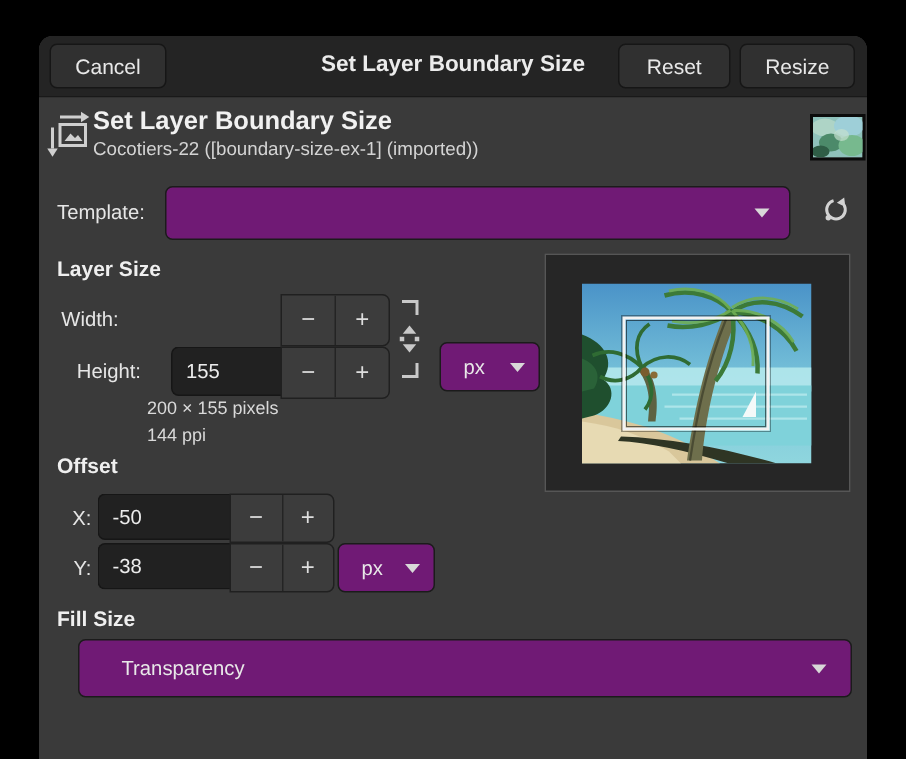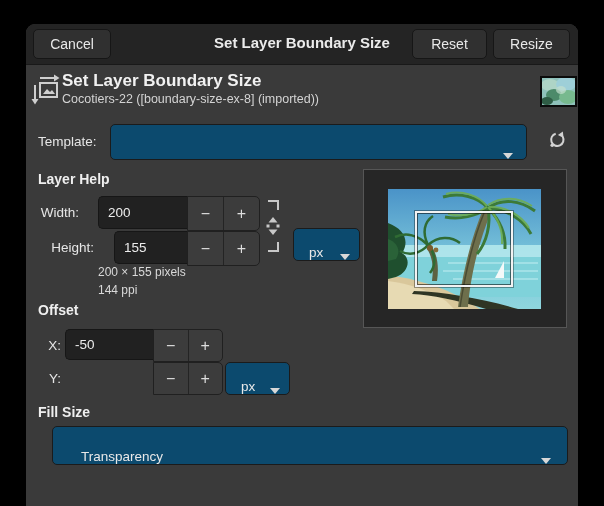--- a/index.html
+++ b/index.html
@@ -15,22 +15,22 @@
   .tb-title{position:absolute;left:0;right:0;top:10px;text-align:center;color:#ebebeb;
     font-size:15px;font-weight:bold;}
   
   .hdr-icon{position:absolute;left:5px;top:48px;}
   .hdr-title{position:absolute;left:36px;top:47px;color:#f1f1f1;font-size:17px;font-weight:bold;}
   .hdr-sub{position:absolute;left:36px;top:68px;color:#d4d4d4;font-size:12.5px;}
   .hdr-thumb{position:absolute;left:514px;top:52px;width:33px;height:27px;border:2px solid #0b0b0b;}
   
   .label{position:absolute;color:#e6e6e6;font-size:13.5px;}
   .heading{position:absolute;color:#efefef;font-size:14px;font-weight:bold;}
-  .combo{position:absolute;background:#0c4a6e;border:1px solid #1b1b1b;border-radius:5px;
-    color:#e8e8e8;font-size:13.5px;display:flex;align-items:flex-end;}
+  .combo{position:absolute;background:#701a75;border:1px solid #1b1b1b;border-radius:5px;
+    color:#e8e8e8;font-size:13.5px;display:flex;align-items:center;}
   .combo .val{flex:1;padding-left:15px;}
   .caret{width:0;height:0;border-left:5px solid transparent;border-right:5px solid transparent;
     border-top:6px solid #d8d8d8;margin-right:13px;}
   .entry{position:absolute;background:#212121;border:1px solid #161616;border-right:none;
     border-radius:5px 0 0 5px;color:#ececec;font-size:13.5px;font-family:inherit;
     padding:0 0 0 9px;margin:0;outline:none;}
   .spin{position:absolute;display:flex;background:#3c3c3c;border:1px solid #202020;
     border-radius:0 5px 5px 0;overflow:hidden;}
   .spin button{flex:1;background:transparent;border:none;color:#dedede;font-size:16px;
     line-height:1;padding:0;font-family:inherit;cursor:default;}
@@ -67,21 +67,21 @@
           <line x1="9" y1="6" x2="23" y2="6"></line>
           <line x1="4" y1="13" x2="4" y2="27"></line>
           <rect x="9" y="11" width="17" height="14"></rect>
         </g>
         <polygon points="23,2.5 28.5,6 23,9.5" fill="#cfcfcf"></polygon>
         <polygon points="0.5,27 4,32.5 7.5,27" fill="#cfcfcf"></polygon>
         <path d="M12,22 l4,-5 l3,3 l2,-2 l3,4 z" fill="#cfcfcf"></path>
       </svg>
     </span>
     <div class="hdr-title">Set Layer Boundary Size</div>
-    <div class="hdr-sub">Cocotiers-22 ([boundary-size-ex-8] (imported))</div>
+    <div class="hdr-sub">Cocotiers-22 ([boundary-size-ex-1] (imported))</div>
     <div class="hdr-thumb">
       <svg width="33" height="27" viewBox="0 0 33 27">
         <rect width="33" height="27" fill="#8fc2bb"></rect>
         <ellipse cx="8" cy="7" rx="9" ry="6" fill="#aed4c6"></ellipse>
         <ellipse cx="24" cy="6" rx="10" ry="7" fill="#9ecfd8"></ellipse>
         <ellipse cx="12" cy="17" rx="8" ry="6" fill="#4c8a6a"></ellipse>
         <ellipse cx="26" cy="19" rx="9" ry="7" fill="#77b98e"></ellipse>
         <ellipse cx="5" cy="23" rx="6" ry="4" fill="#2f5d46"></ellipse>
         <ellipse cx="19" cy="12" rx="5" ry="4" fill="#c4e0cf" opacity="0.7"></ellipse>
       </svg>
@@ -95,24 +95,23 @@
     <button class="icon-btn" style="left:516px;top:104px;width:30px;height:26px;">
       <span>
         <svg width="20" height="20" viewBox="0 0 20 20">
           <path d="M13.8,4.6 A6.2,6.2 0 1 1 6.2,4.9" fill="none" stroke="#d2d2d2" stroke-width="2" transform="rotate(25 10 10)"></path>
           <polygon points="15.8,1.6 16.6,8 10.9,5.1" fill="#d2d2d2"></polygon>
           <circle cx="5.2" cy="15.2" r="1.8" fill="#d2d2d2"></circle>
         </svg>
       </span>
     </button>
 
-    <div class="heading" style="left:12px;top:147px;">Layer Help</div>
+    <div class="heading" style="left:12px;top:147px;">Layer Size</div>
 
     <div class="label" style="left:0;top:181px;width:68px;text-align:center;">Width:</div>
-    <input class="entry" style="left: 72px; top: 172px; width: 80px; height: 31px;" value="200">
     <div class="spin" style="left:161px;top:172px;width:71px;height:33px;">
       <button>−</button>
       <button>+</button>
     </div>
 
     <div class="label" style="left:0;top:216px;width:68px;text-align:right;">Height:</div>
     <input class="entry" style="left: 88px; top: 207px; width: 80px; height: 31px;" value="155">
     <div class="spin" style="left:161px;top:207px;width:71px;height:33px;">
       <button>−</button>
       <button>+</button>
@@ -144,20 +143,21 @@
     <div class="heading" style="left:12px;top:278px;">Offset</div>
 
     <div class="label" style="left:0;top:314px;width:35px;text-align:right;">X:</div>
     <input class="entry" style="left: 39px; top: 305px; width: 79px; height: 29px;" value="-50">
     <div class="spin" style="left:127px;top:305px;width:68px;height:31px;">
       <button>−</button>
       <button>+</button>
     </div>
 
     <div class="label" style="left:0;top:347px;width:35px;text-align:right;">Y:</div>
+    <input class="entry" style="left: 39px; top: 338px; width: 79px; height: 29px;" value="-38">
     <div class="spin" style="left:127px;top:338px;width:68px;height:31px;">
       <button>−</button>
       <button>+</button>
     </div>
 
     <div class="combo" style="left:199px;top:338px;width:63px;height:31px;">
       <span class="val">px</span>
       <span class="caret" style="margin-right:9px;"></span>
     </div>
 

